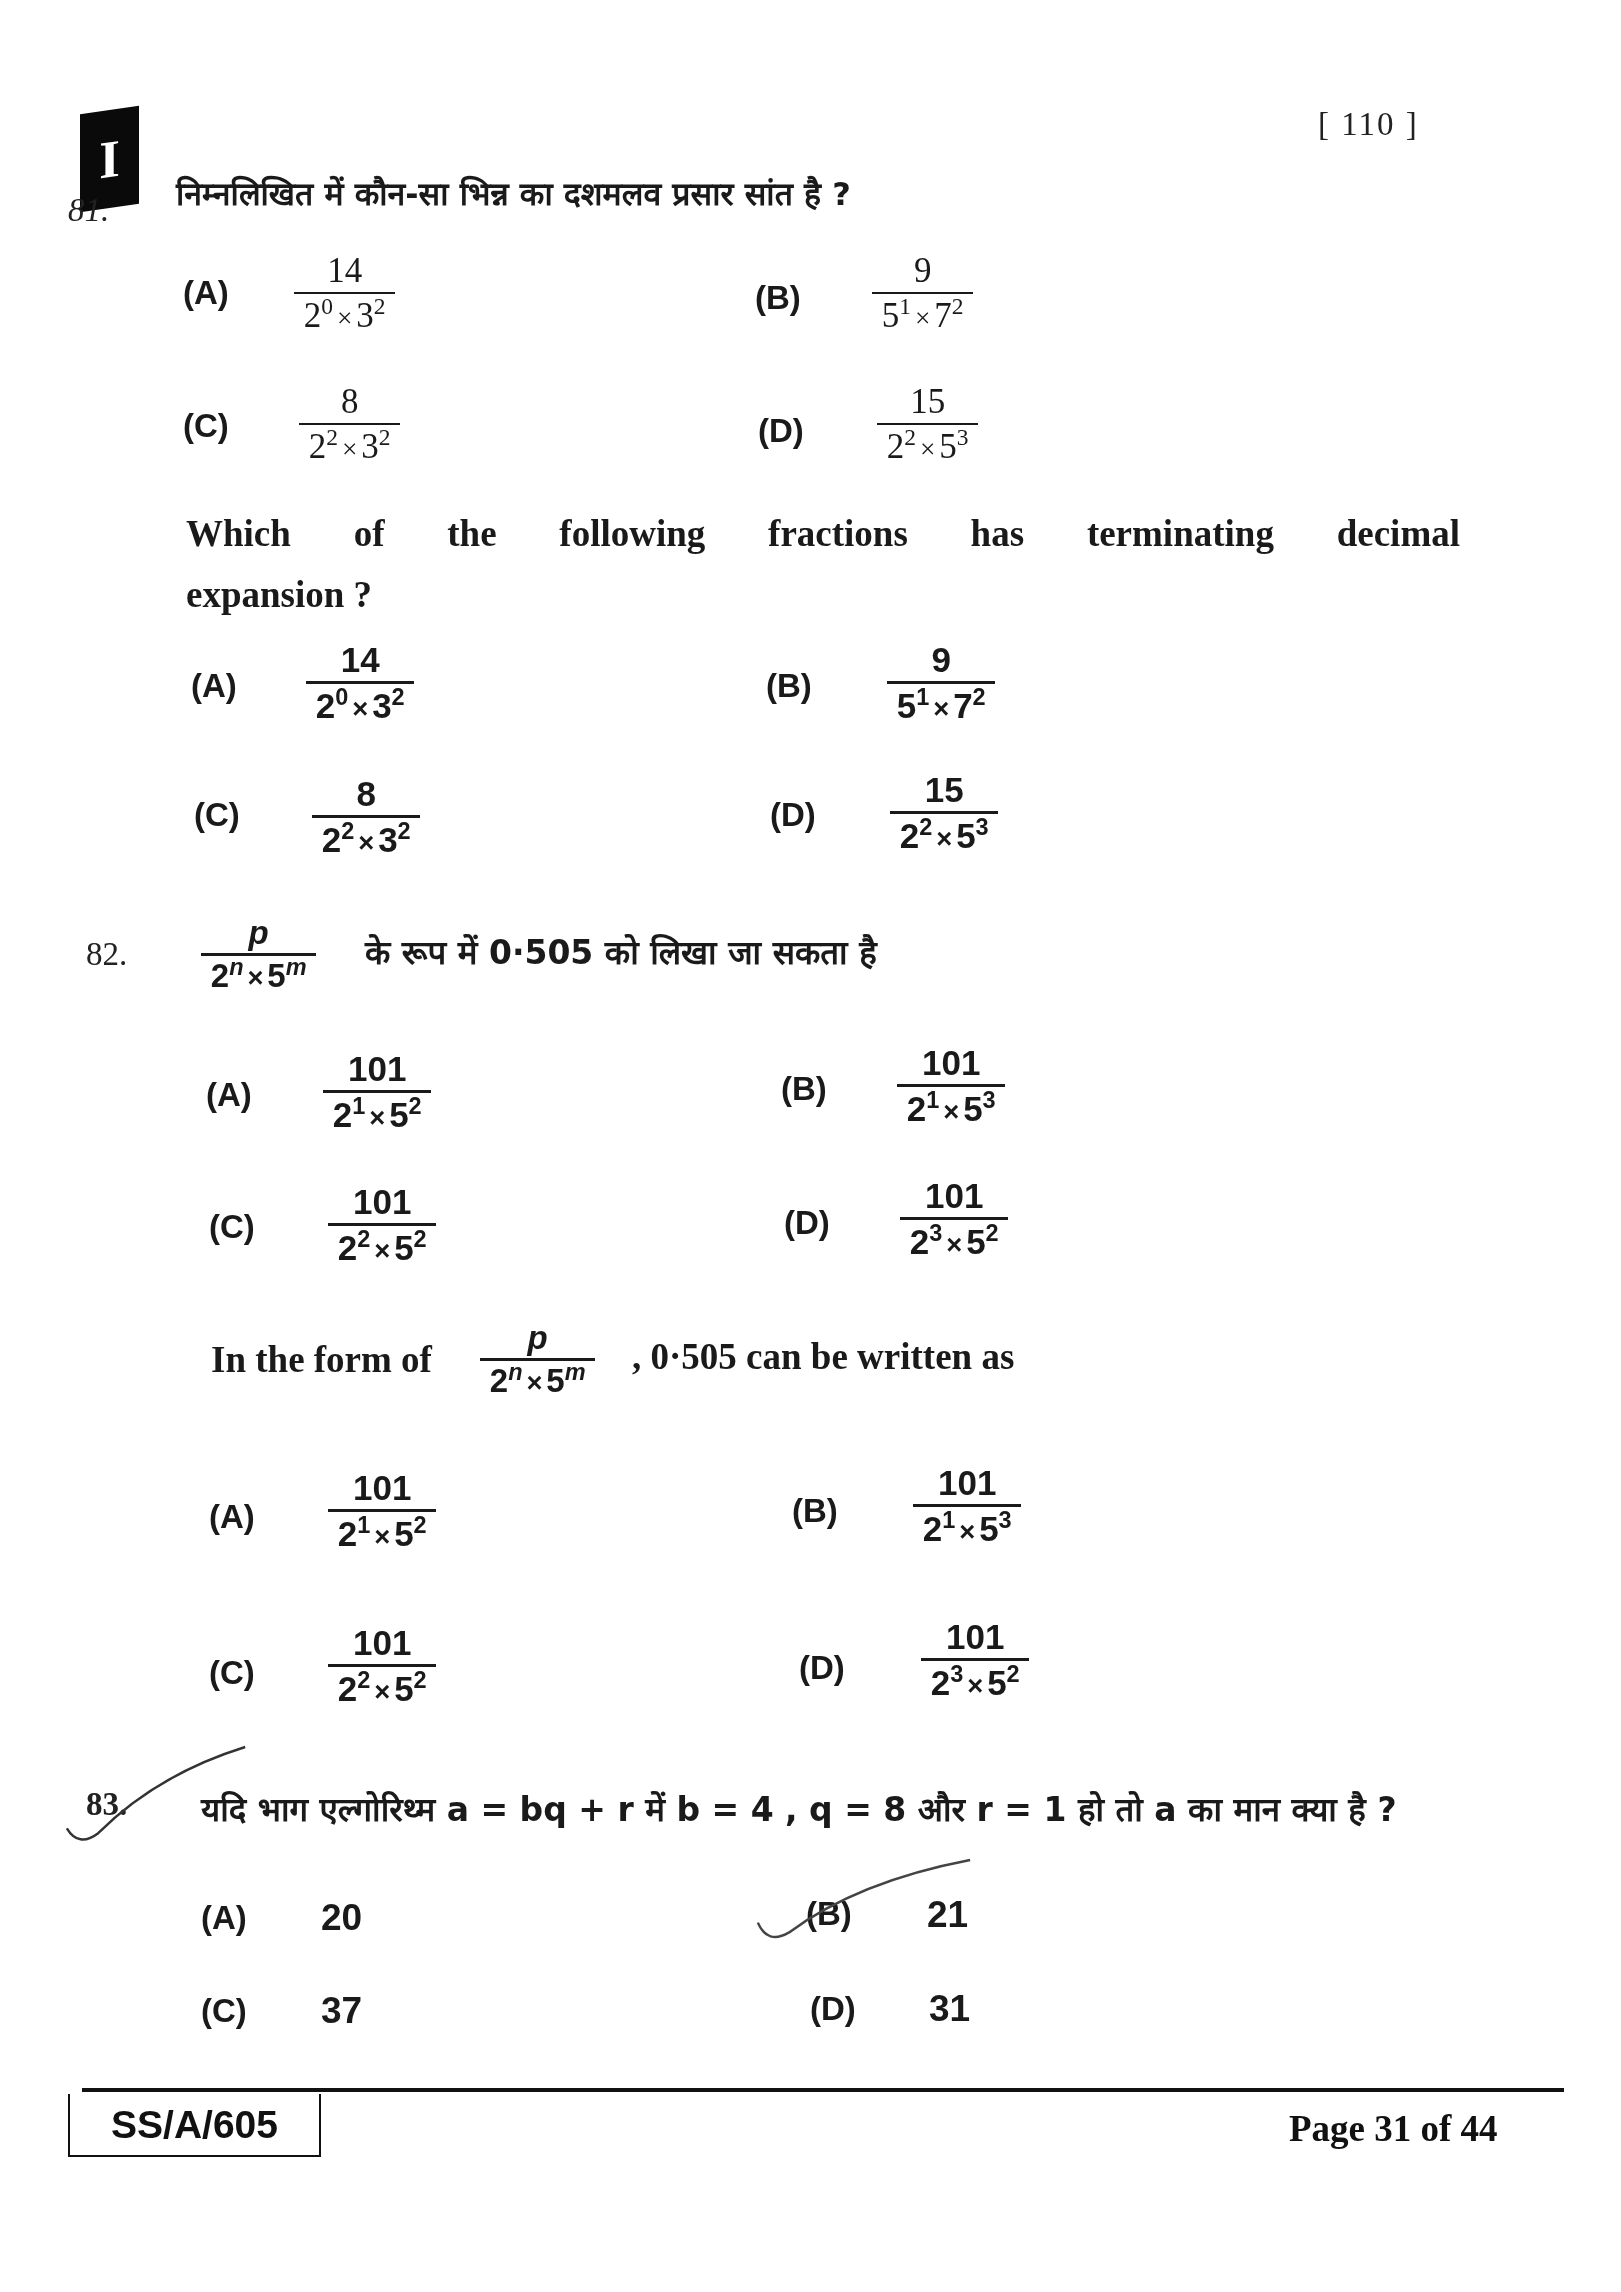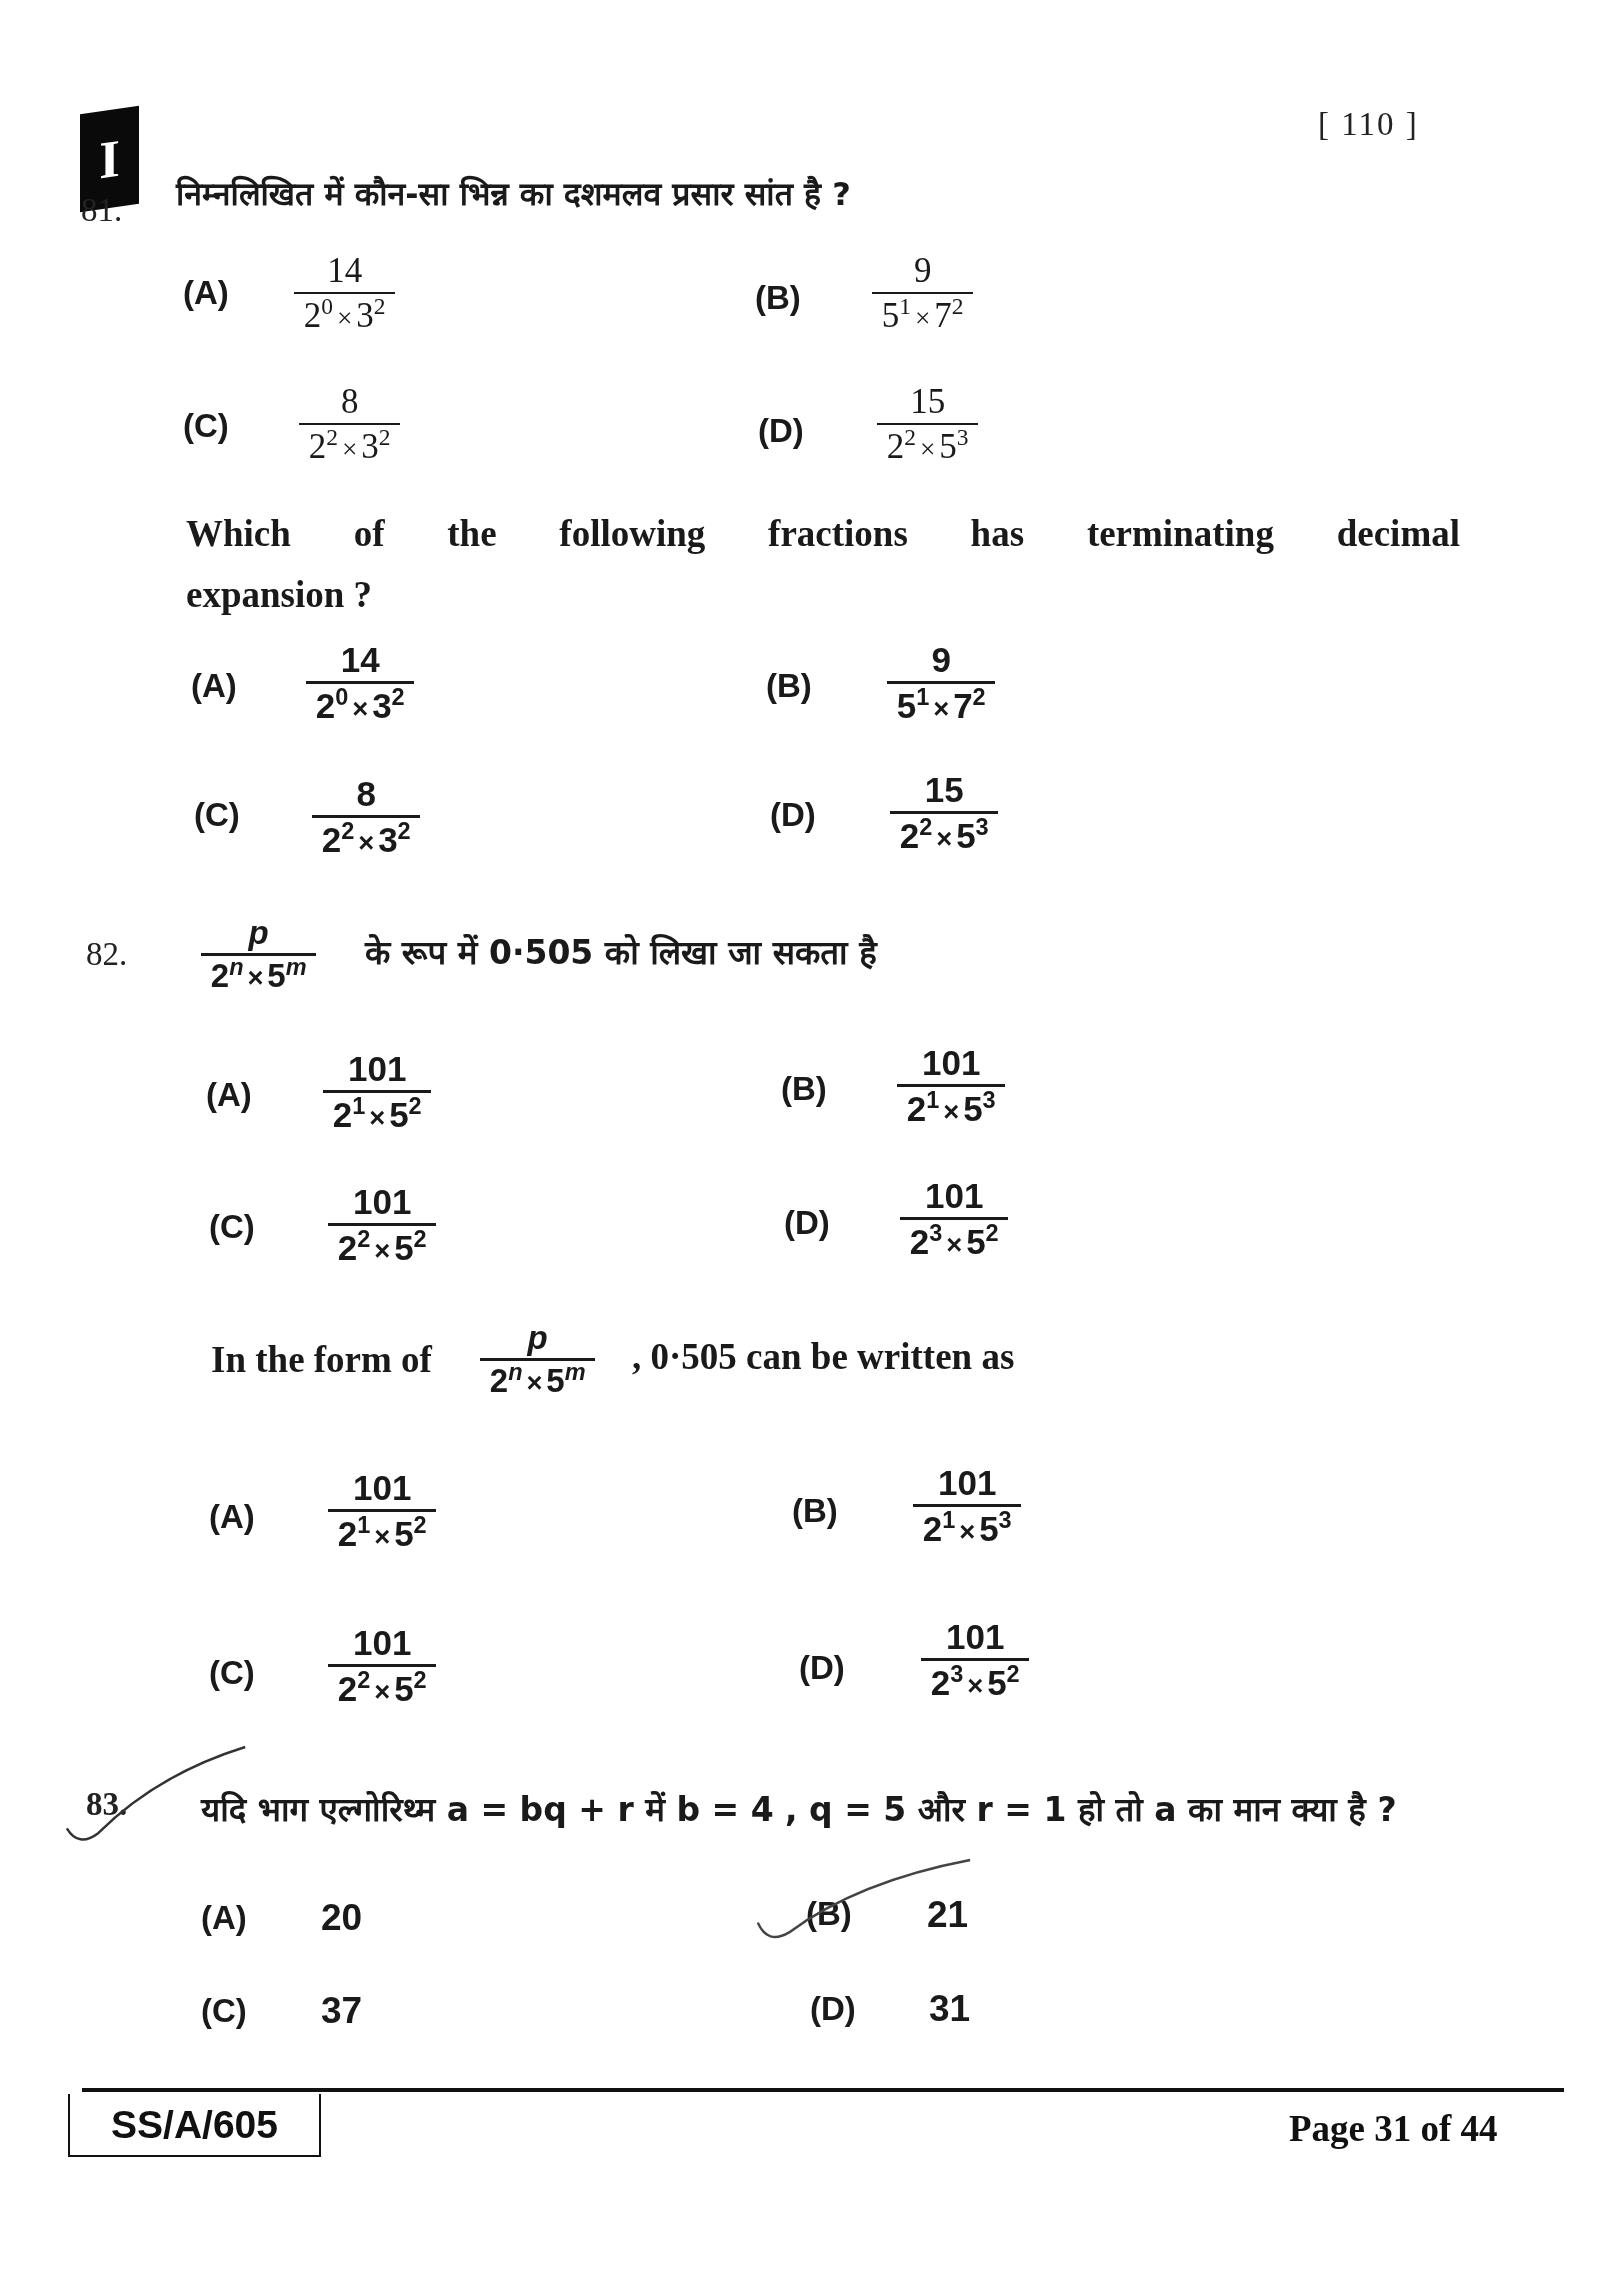--- a/index.html
+++ b/index.html
@@ -31,21 +31,21 @@
   .tick { position:absolute; }
 </style>
 </head>
 <body>
 
 <div class="abs badge">
     <span>I</span>
   </div>
 <div class="abs pagecode">[ 110 ]</div>
 
-<div class="abs qnum" style="left:81px;top:192px;">81.</div>
+<div class="abs qnum" style="left:68px;top:192px;font-style:italic;">81.</div>
 <div class="abs qtext" style="left:176px;top:171px;font-size:32px;">निम्नलिखित में कौन-सा भिन्न का दशमलव प्रसार सांत है ?</div>
 
 <div class="abs opt-label" style="left:183px;top:274px;">(A)</div>
 <div class="abs frac serif" style="left:294px;top:253px;">
   <span class="num">14</span>
     <span class="bar"></span>
   <span class="den"><span>2</span><sup>0</sup><span class="times">×</span><span>3</span><sup>2</sup></span>
 </div>
 <div class="abs opt-label" style="left:755px;top:279px;">(B)</div>
 <div class="abs frac serif" style="left:872px;top:253px;">
@@ -157,21 +157,21 @@
 <div class="abs frac" style="left:921px;top:1619px;">
   <span class="num">101</span>
     <span class="bar"></span>
   <span class="den"><span>2</span><sup>3</sup><span class="times">×</span><span>5</span><sup>2</sup></span>
 </div>
 
 <div class="abs qnum" style="left:86px;top:1786px;font-weight:bold;">83.</div>
 <svg class="tick" style="left:59px;top:1735px;" width="196" height="118" viewBox="0 0 200 120">
   <path d="M8 95 Q 20 115 40 100 Q 100 40 190 12" stroke="#333" stroke-width="2.5" fill="none"></path>
 </svg>
-<div class="abs qtext" style="left:201px;top:1786px;">यदि भाग एल्गोरिथ्म a = bq + r में b = 4 , q = 5 और r = 1 हो तो a का मान क्या है ?</div>
+<div class="abs qtext" style="left:201px;top:1786px;">यदि भाग एल्गोरिथ्म a = bq + r में b = 4 , q = 8 और r = 1 हो तो a का मान क्या है ?</div>
 
 <div class="abs opt-label" style="left:201px;top:1899px;">(A)</div>
 <div class="abs val" style="left:321px;top:1897px;">20</div>
 <div class="abs opt-label" style="left:806px;top:1895px;">(B)</div>
 <div class="abs val" style="left:927px;top:1894px;">21</div>
 <svg class="tick" style="left:750px;top:1852px;" width="225" height="108" viewBox="0 0 230 110">
   <path d="M8 72 Q 18 95 40 82 Q 110 30 225 8" stroke="#444" stroke-width="2.5" fill="none"></path>
 </svg>
 <div class="abs opt-label" style="left:201px;top:1992px;">(C)</div>
 <div class="abs val" style="left:321px;top:1990px;">37</div>

